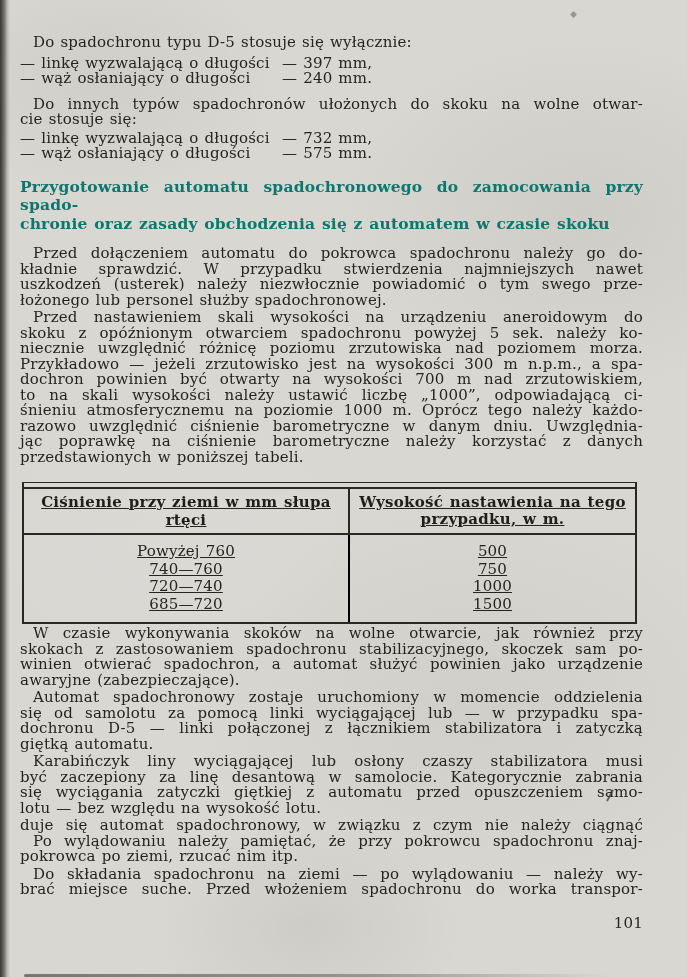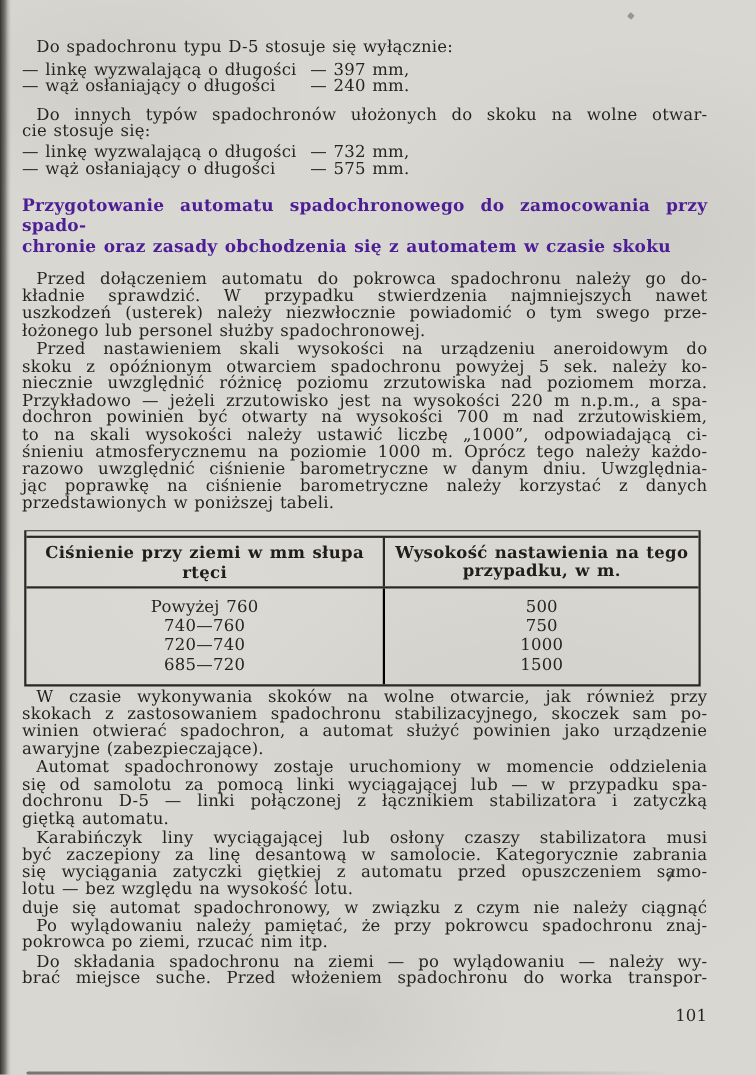--- a/index.html
+++ b/index.html
@@ -46,29 +46,29 @@
   .ln.last-left{text-align-last:left;}
   .ln.first-indent{text-indent:13px;}
   .para{margin:0;}
   .speclist{margin-top:5px;}
   .speclist.second{margin-top:3px;}
   .specrow{display:flex;}
   .spec-label{width:262px;flex:0 0 262px;}
   .other-intro{margin-top:10px;}
   .heading{
     margin:16px 0 0 0;font-size:15.5px;line-height:18.5px;
-    font-weight:bold;color:#4c1d95;letter-spacing:0.2px;
+    font-weight:bold;color:#0f766e;letter-spacing:0.2px;
   }
   .p-attach{margin-top:13px;}
   .p-follow{margin-top:2px;}
   .p-after-table{margin-top:24px;}
   
   .tablewrap{
     margin:17px 0 0 2px;width:611px;
-    border:2px solid #2b2822;border-top-width:1px;
+    border:2px solid #2b2822;border-top-width:1px;text-decoration:underline;
   }
   .table-inner{border-top:2px solid #2b2822;margin-top:4px;}
   .pt-head{display:grid;grid-template-columns:326px 1fr;border-bottom:2px solid #2b2822;}
   .pt-hc{
     display:flex;flex-direction:column;justify-content:center;align-items:center;
     min-height:40px;font-weight:bold;text-align:center;line-height:18px;padding:2px 6px;
     color:#211e1a;letter-spacing:0.3px;
   }
   .pt-hc.c1{border-right:2px solid #2b2822;}
   .pt-body{display:grid;grid-template-columns:326px 1fr;}
@@ -128,21 +128,21 @@
         <div class="para p-attach">
           <span class="ln first-indent">Przed dołączeniem automatu do pokrowca spadochronu należy go do-</span>
           <span class="ln">kładnie sprawdzić. W przypadku stwierdzenia najmniejszych nawet</span>
           <span class="ln">uszkodzeń (usterek) należy niezwłocznie powiadomić o tym swego prze-</span>
           <span class="ln last-left">łożonego lub personel służby spadochronowej.</span>
         </div>
         <div class="para p-follow">
           <span class="ln first-indent">Przed nastawieniem skali wysokości na urządzeniu aneroidowym do</span>
           <span class="ln">skoku z opóźnionym otwarciem spadochronu powyżej 5 sek. należy ko-</span>
           <span class="ln">niecznie uwzględnić różnicę poziomu zrzutowiska nad poziomem morza.</span>
-          <span class="ln">Przykładowo — jeżeli zrzutowisko jest na wysokości 220 m n.p.m., a spa-</span>
+          <span class="ln">Przykładowo — jeżeli zrzutowisko jest na wysokości 300 m n.p.m., a spa-</span>
           <span class="ln">dochron powinien być otwarty na wysokości 700 m nad zrzutowiskiem,</span>
           <span class="ln">to na skali wysokości należy ustawić liczbę „1000”, odpowiadającą ci-</span>
           <span class="ln">śnieniu atmosferycznemu na poziomie 1000 m. Oprócz tego należy każdo-</span>
           <span class="ln">razowo uwzględnić ciśnienie barometryczne w danym dniu. Uwzględnia-</span>
           <span class="ln">jąc poprawkę na ciśnienie barometryczne należy korzystać z danych</span>
           <span class="ln last-left">przedstawionych w poniższej tabeli.</span>
         </div>
       </div>
 
     <div class="tablewrap">

